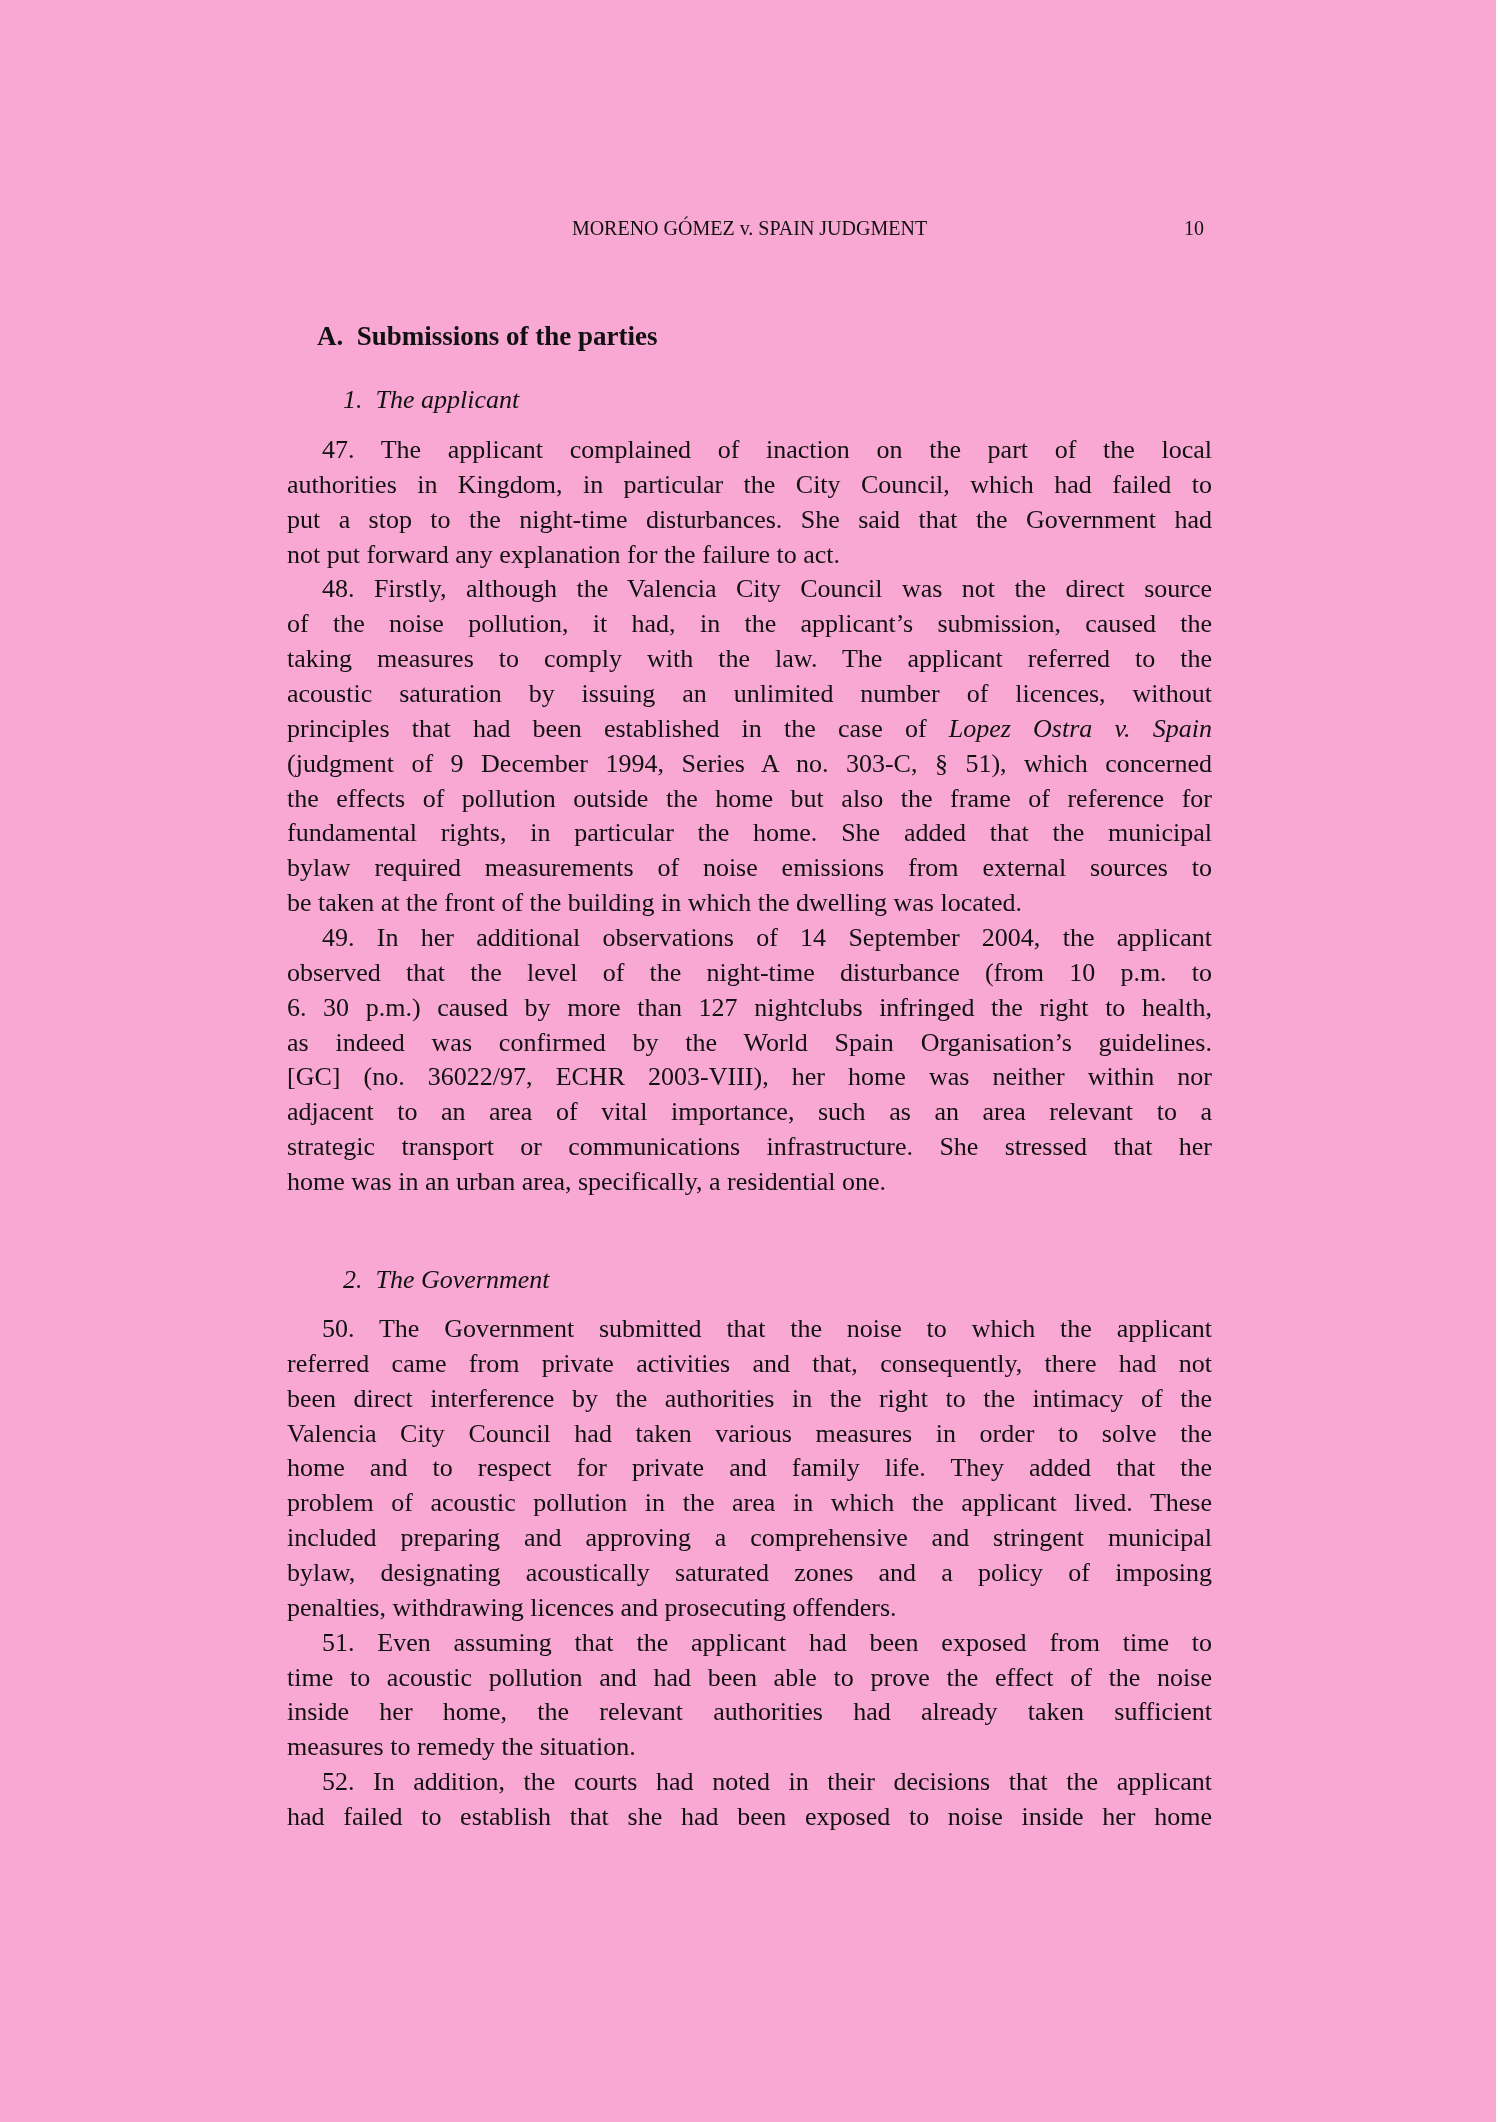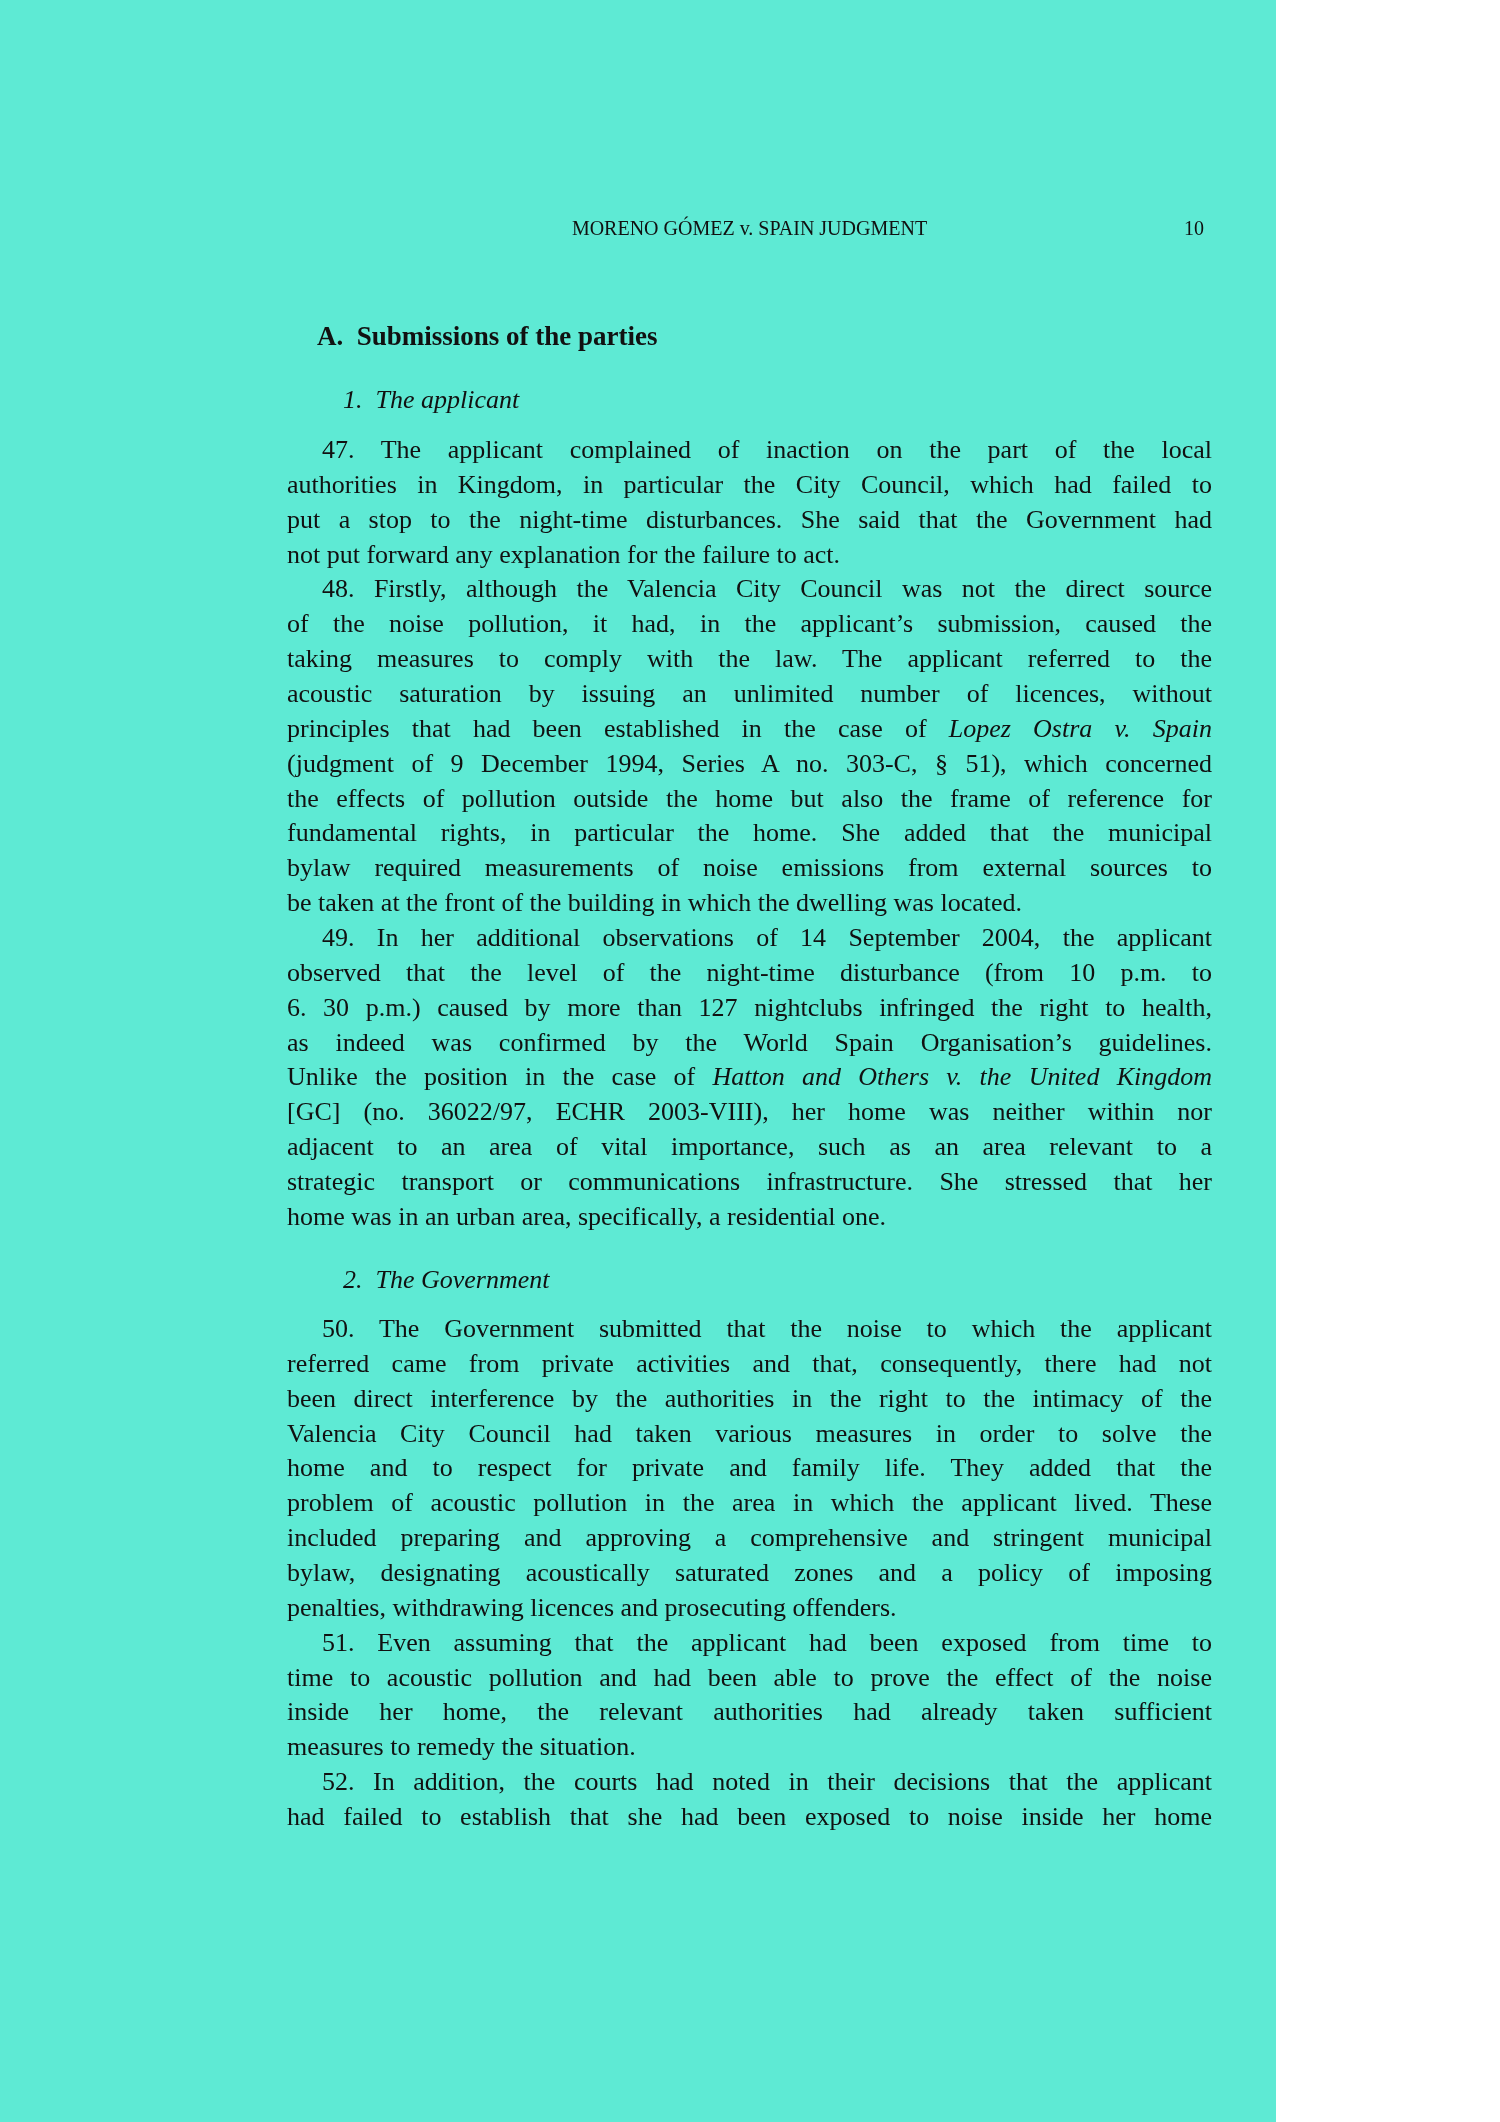--- a/index.html
+++ b/index.html
@@ -1,18 +1,18 @@
 <!DOCTYPE html>
 <html><head>
 <meta charset="utf-8">
 <style>
   html, body { margin: 0; padding: 0; background: #ffffff; }
   body { width: 1500px; height: 2122px; position: relative; overflow: hidden;
          font-family: "Liberation Serif", "DejaVu Serif", serif; color: #111111; }
-  .page { position: absolute; left: 0; top: 0; width: 1276px; height: 2122px; background: #5eead4; }
+  .page { position: absolute; left: 0; top: 0; width: 1496px; height: 2122px; background: #f9a8d4; }
   .running-header { position: absolute; left: 287px; width: 925px; top: 213px; height: 30px;
          font-size: 20px; line-height: 30px; }
   .running-title { position: absolute; left: 0; right: 0; text-align: center; }
   .page-number { position: absolute; right: 8px; top: 0; }
   .column { position: absolute; left: 287px; width: 925px; top: 0; }
   .heading-a { position: absolute; left: 30px; top: 319px; font-size: 27px; font-weight: bold;
          line-height: 34px; white-space: pre; }
   .subheading { position: absolute; left: 56px; font-size: 26px; font-style: italic;
          line-height: 34px; white-space: pre; text-align: center; }
   .sub-1 { top: 383px; }
@@ -55,21 +55,20 @@
         <div class="line"><span class="wrap"><span>the effects of pollution outside the home but also the frame of reference for</span></span></div>
         <div class="line"><span class="wrap"><span>fundamental rights, in particular the home. She added that the municipal</span></span></div>
         <div class="line"><span class="wrap"><span>bylaw required measurements of noise emissions from external sources to</span></span></div>
         <div class="line last"><span class="wrap"><span>be taken at the front of the building in which the dwelling was located.</span></span></div>
       </div>
     <div class="para-block" style="top:921px">
         <div class="line first"><span class="wrap"><span>49. In her additional observations of 14 September 2004, the applicant</span></span></div>
         <div class="line"><span class="wrap"><span>observed that the level of the night-time disturbance (from 10 p.m. to</span></span></div>
         <div class="line"><span class="wrap"><span>6. 30 p.m.) caused by more than 127 nightclubs infringed the right to health,</span></span></div>
         <div class="line"><span class="wrap"><span>as indeed was confirmed by the World Spain Organisation’s guidelines.</span></span></div>
-        <div class="line"><span class="wrap"><span>Unlike the position in the case of </span><span class="it">Hatton and Others v. the United Kingdom</span></span></div>
         <div class="line"><span class="wrap"><span>[GC] (no. 36022/97, ECHR 2003-VIII), her home was neither within nor</span></span></div>
         <div class="line"><span class="wrap"><span>adjacent to an area of vital importance, such as an area relevant to a</span></span></div>
         <div class="line"><span class="wrap"><span>strategic transport or communications infrastructure. She stressed that her</span></span></div>
         <div class="line last"><span class="wrap"><span>home was in an urban area, specifically, a residential one.</span></span></div>
       </div>
 
     <div class="subheading sub-2">2.  The Government</div>
 
     <div class="para-block" style="top:1312px">
         <div class="line first"><span class="wrap"><span>50. The Government submitted that the noise to which the applicant</span></span></div>

